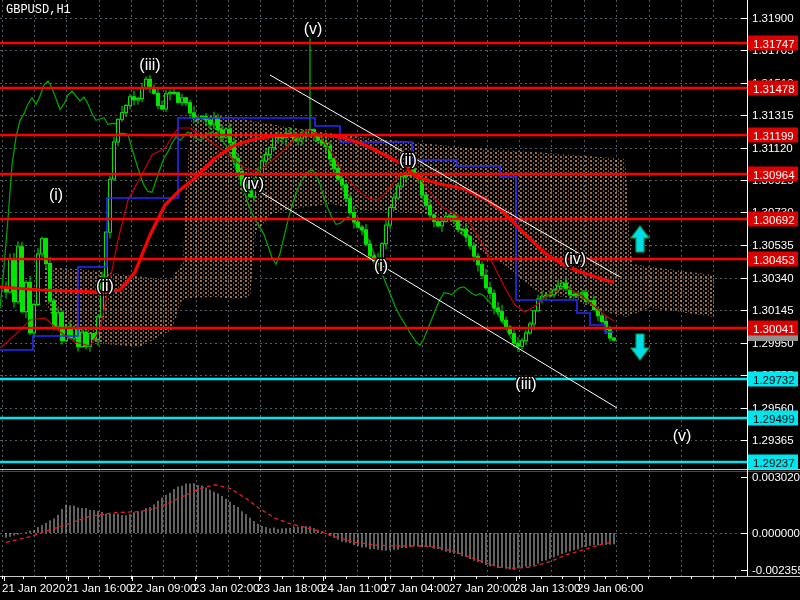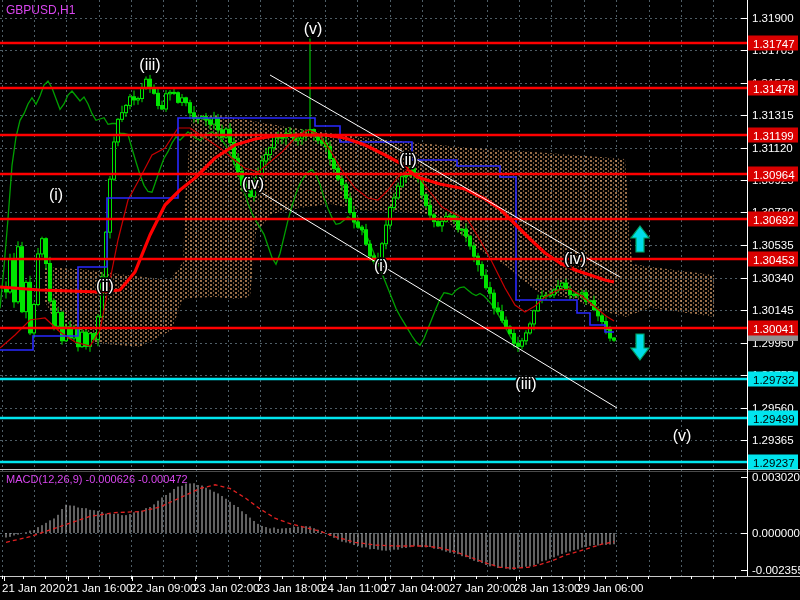--- a/index.html
+++ b/index.html
@@ -1,19 +1,19 @@
 <!DOCTYPE html>
 <html><head>
 <meta charset="utf-8">
 <style>
   html,body{margin:0;padding:0;background:#000;}
   .chart-window{position:relative;width:800px;height:600px;background:#000;overflow:hidden;
     font-family:"Liberation Sans",sans-serif;}
   .chart-window svg{position:absolute;left:0;top:0;}
-  .overlay-label{position:absolute;color:#d946ef;font-size:12px;font-family:Liberation Sans, sans-serif;
+  .overlay-label{position:absolute;color:#ffffff;font-size:12px;font-family:Liberation Mono, monospace;
     white-space:nowrap;pointer-events:none;}
   #symbol-label{left:6px;top:3px;}
   #macd-label{left:6px;top:473px;font-size:11px;}
 </style>
 </head>
 <body>
 
 <div class="chart-window">
   <svg id="plot" width="800" height="600" viewBox="0 0 800 600">
       <defs>
@@ -688,14 +688,13 @@
         <text x="383" y="592" fill="#fff" font-size="11.5" font-family="&quot;Liberation Sans&quot;,sans-serif">27 Jan 04:00</text>
         <line x1="451" y1="576" x2="451" y2="581" stroke="#fff" stroke-width="1" shape-rendering="crispEdges"></line>
         <text x="449" y="592" fill="#fff" font-size="11.5" font-family="&quot;Liberation Sans&quot;,sans-serif">27 Jan 20:00</text>
         <line x1="516" y1="576" x2="516" y2="581" stroke="#fff" stroke-width="1" shape-rendering="crispEdges"></line>
         <text x="514" y="592" fill="#fff" font-size="11.5" font-family="&quot;Liberation Sans&quot;,sans-serif">28 Jan 13:00</text>
         <line x1="579" y1="576" x2="579" y2="581" stroke="#fff" stroke-width="1" shape-rendering="crispEdges"></line>
         <text x="577" y="592" fill="#fff" font-size="11.5" font-family="&quot;Liberation Sans&quot;,sans-serif">29 Jan 06:00</text>
       </g>
     </svg>
   <div id="symbol-label" class="overlay-label">GBPUSD,H1</div>
-  <div id="macd-label" class="overlay-label">MACD(12,26,9) -0.000626 -0.000472</div>
 </div>
 
 </body></html>

